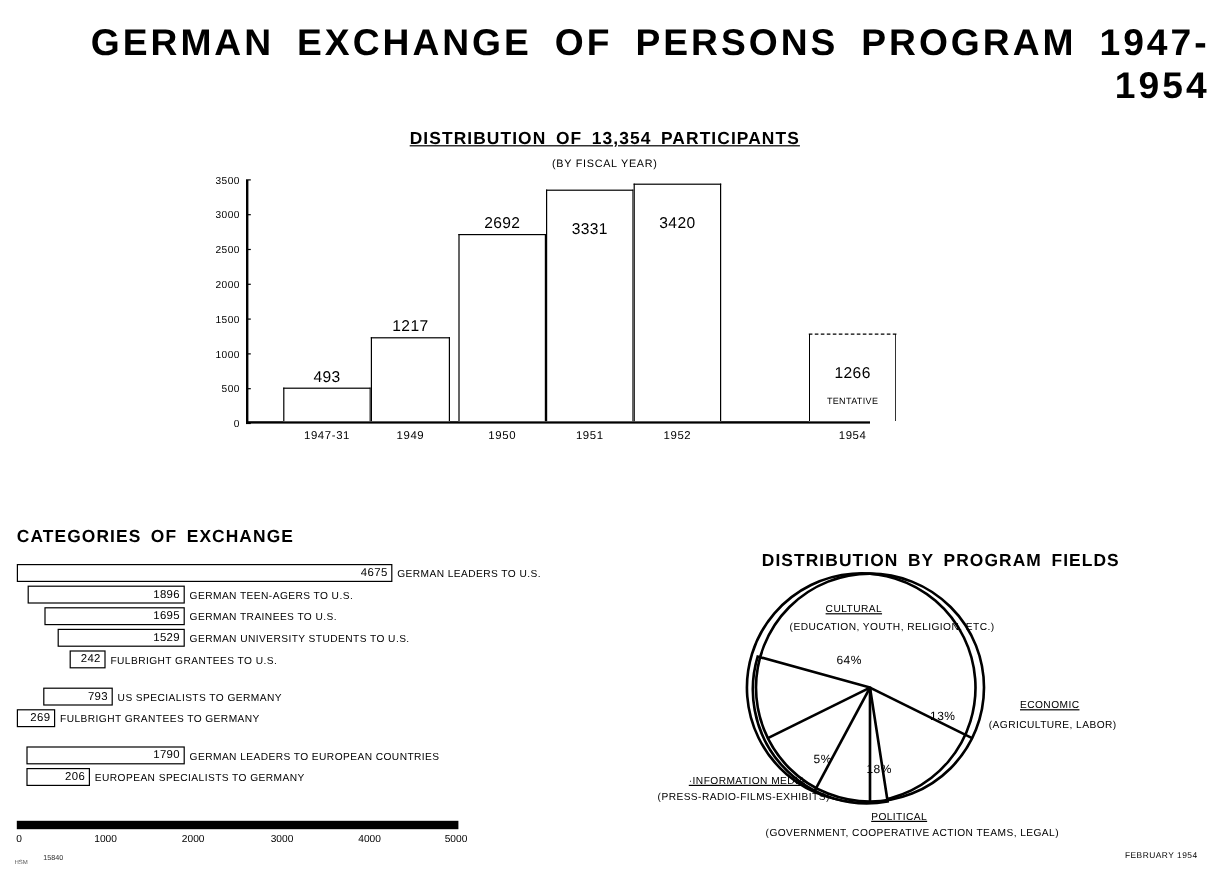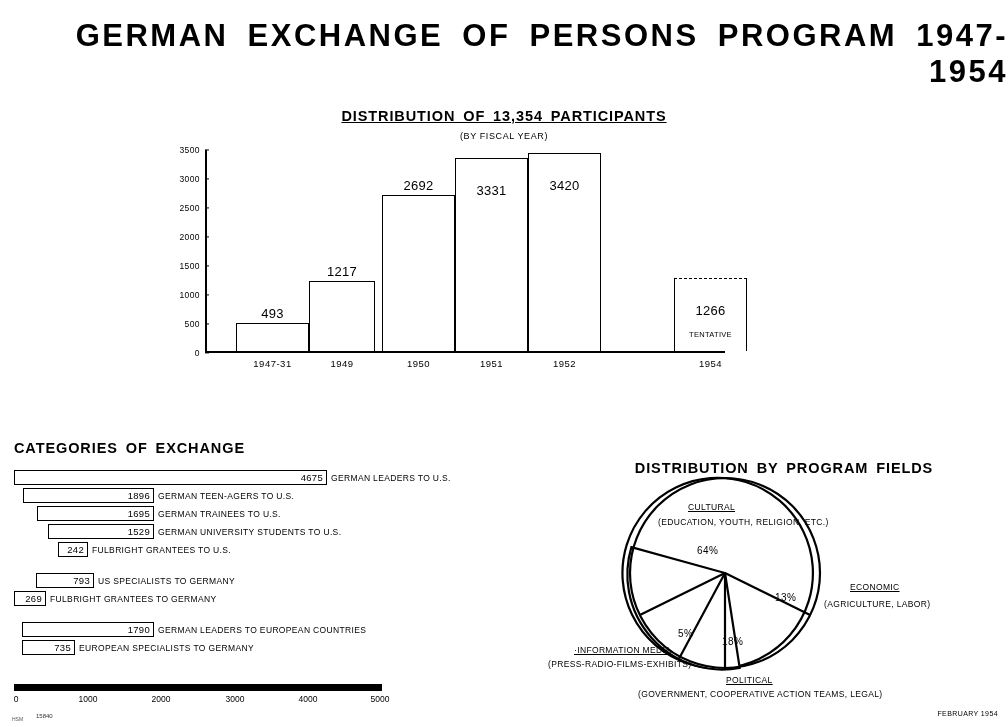--- a/index.html
+++ b/index.html
@@ -389,21 +389,21 @@
 
       <div class="catrow" style="top:152px; left:8px;">
         <div class="catbar" style="width:132px;padding-left:24px;">
             <span>1790</span>
           </div>
         <div class="catlabel">GERMAN LEADERS TO EUROPEAN COUNTRIES</div>
       </div>
 
       <div class="catrow" style="top:170px; left:8px;">
         <div class="catbar" style="width:53px;">
-            <span>735</span>
+            <span>206</span>
           </div>
         <div class="catlabel">EUROPEAN SPECIALISTS TO GERMANY</div>
       </div>
     </div>
   </div>
 
   <div id="scale">
     <div class="bar-solid"></div>
     <div class="ticklabel" style="left:2px;">0</div>
     <div class="ticklabel" style="left:74px;">1000</div>

